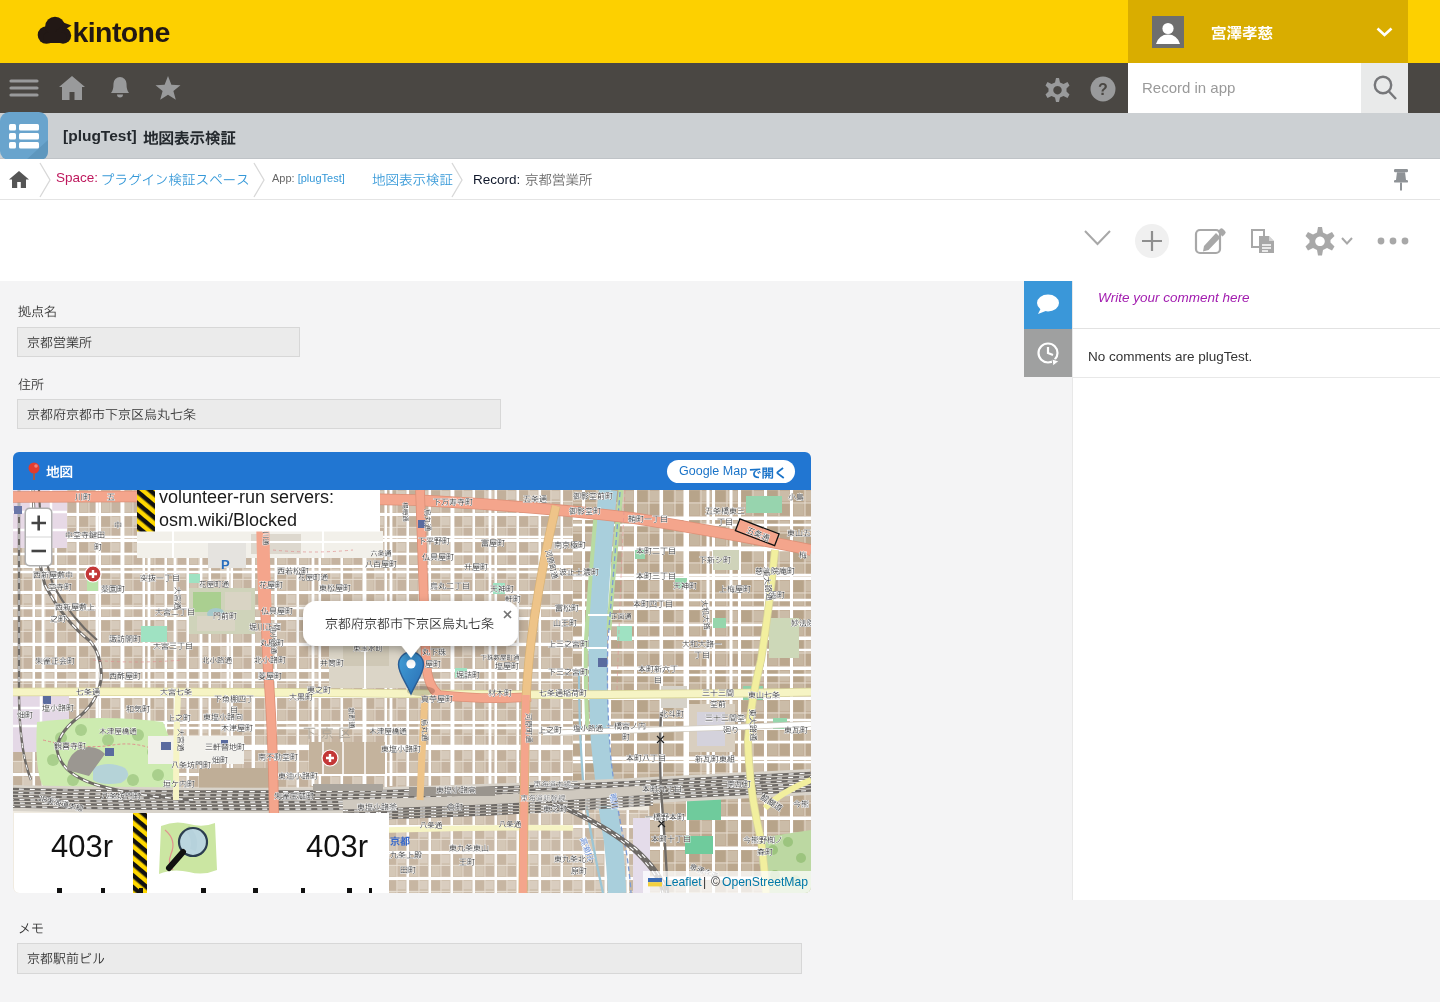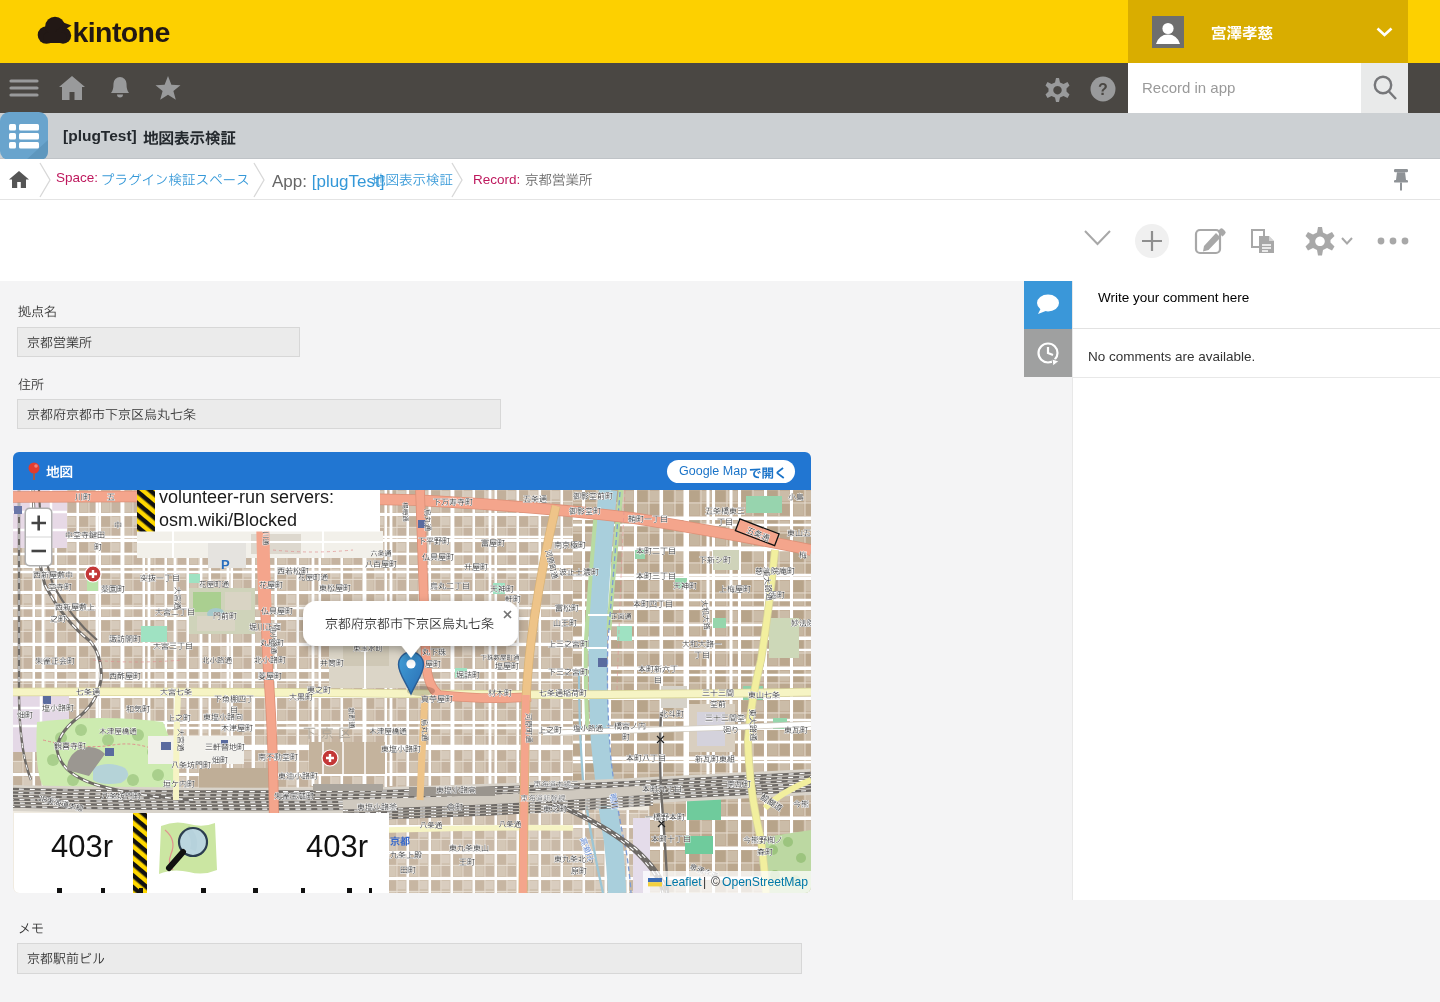--- a/index.html
+++ b/index.html
@@ -100,35 +100,35 @@
       <use href="#g8a3cr" x="6000"></use>
       <use href="#g30b9r" x="7000"></use>
       <use href="#g30dar" x="8000"></use>
       <use href="#g30fcr" x="9000"></use>
       <use href="#g30b9r" x="10000"></use>
     </g>
   </svg>
 <svg class="abs" style="left:252px;top:162px" width="14" height="36">
     <path d="M2 1 L12 18 L2 35" stroke="#d8d8d8" stroke-width="1.3" fill="none"></path>
   </svg>
-<div class="abs" style="left:272px;top:172px;font-size:17px;color:#666">App:&nbsp;<span style="color:#3498d8">[plugTest]&nbsp;</span></div>
+<div class="abs" style="left:272px;top:172px;font-size:11px;color:#666">App:&nbsp;<span style="color:#3498d8">[plugTest]&nbsp;</span></div>
 <svg style="position:absolute;left:371.0px;top:171.0px;overflow:visible" width="83.0" height="19.6">
     <g transform="translate(1.0 13.8) scale(0.01350 -0.01350)" fill="#3498d8">
       <use href="#g5730r" x="0"></use>
       <use href="#g56f3r" x="1000"></use>
       <use href="#g8868r" x="2000"></use>
       <use href="#g793ar" x="3000"></use>
       <use href="#g691cr" x="4000"></use>
       <use href="#g8a3cr" x="5000"></use>
     </g>
   </svg>
 <svg class="abs" style="left:450px;top:162px" width="14" height="36">
     <path d="M2 1 L12 18 L2 35" stroke="#d8d8d8" stroke-width="1.3" fill="none"></path>
   </svg>
-<div class="abs" style="left:473px;top:172px;font-size:13.5px;color:#be185d">Record:&nbsp;</div>
+<div class="abs" style="left:473px;top:172px;font-size:13.5px;color:#0f172a">Record:&nbsp;</div>
 <svg style="position:absolute;left:524.0px;top:171.0px;overflow:visible" width="69.5" height="19.6">
     <g transform="translate(1.0 13.8) scale(0.01350 -0.01350)" fill="#666">
       <use href="#g4eacr" x="0"></use>
       <use href="#g90fdr" x="1000"></use>
       <use href="#g55b6r" x="2000"></use>
       <use href="#g696dr" x="3000"></use>
       <use href="#g6240r" x="4000"></use>
     </g>
   </svg>
 <svg class="abs" style="left:1393px;top:169px" width="16" height="22">
@@ -1411,23 +1411,23 @@
 <g>
       <ellipse cx="24" cy="22" rx="11" ry="8.5" fill="#fff"></ellipse>
       <path d="M17 27 L14 33 L23 29.5 Z" fill="#fff"></path>
     </g>
 <g stroke="#fff" stroke-width="2.2" fill="none">
       <circle cx="24" cy="72" r="9.5"></circle>
       <path d="M24 66 L24 72 L29 74"></path>
     </g>
 <path d="M28 78 L35 80 L29 85 Z" fill="#fff" stroke="#9fa0a0" stroke-width="1"></path>
   </svg>
-<div class="abs" style="left:1098px;top:290px;font-size:13.5px;color:#000000">Write your comment here</div>
+<div class="abs" style="left:1098px;top:290px;font-size:13.5px;font-style:italic;color:#a21caf">Write your comment here</div>
 <div class="abs" style="left:1072px;top:328px;width:368px;height:1px;background:#e2e2e2"></div>
-<div class="abs" style="left:1088px;top:349px;font-size:13.5px;color:#333">No comments are available.</div>
+<div class="abs" style="left:1088px;top:349px;font-size:13.5px;color:#333">No comments are plugTest.</div>
 <div class="abs" style="left:1072px;top:377px;width:368px;height:1px;background:#e8e8e8"></div>
 <svg width="0" height="0" style="position:absolute">
     <defs>
       <path id="g5baeb" d="M552 841V761H946V545H828V655H171V545H54V761H432V841ZM556 319Q542 281 534 263H892V-80H774V-44H225V-80H109V263H414Q426 289 438 319H192V595H808V319ZM694 499H306V415H694ZM225 60H774V160H225Z"></path>
       <path id="g6fa4b" d="M216 634Q137 707 67 759L143 851Q211 805 290 730ZM960 418V325H744L824 304Q811 276 788 241H960V147H664V102H930V12H664V-85H553V12H304V102H553V147H275V241H433Q419 279 403 310L455 325H275V418H553V462H304V551H553V595H300V824H936V595H664V551H930V462H664V418ZM482 739H408V679H482ZM576 739V679H651V739ZM745 679H827V739H745ZM107 610Q147 580 189 541Q232 502 262 469L184 377Q117 444 24 518ZM679 241Q697 280 711 325H518Q536 286 546 255L498 241ZM35 -13Q68 49 97 133Q126 217 147 308L253 270Q237 183 208 84Q179 -15 143 -87Z"></path>
       <path id="g5b5db" d="M950 490H635Q588 459 524 423H823V337Q720 268 585 229V224H939V124H585V21Q585 -28 560 -49Q535 -70 481 -70H341L311 29H473V124H75V224H473V286Q578 311 644 337H351Q238 286 86 236L32 338Q251 402 422 490H50V590H393V659H124V756H393V840H510V756H714V682Q788 744 854 815L938 744Q857 658 772 590H950ZM510 590H592Q639 621 686 659H510Z"></path>
       <path id="g6148b" d="M35 326Q69 326 141 328Q166 349 214 395Q137 472 61 529L132 601L176 566Q216 605 253 656H45V754H289Q272 785 251 812L366 845Q389 818 416 770L357 754H590Q625 807 642 845L759 817Q738 779 719 754H955V656H780Q718 571 649 500Q649 500 690 459Q760 533 810 601L890 539Q808 435 693 332L826 341L801 406L884 435Q909 387 930 334Q951 282 959 245L866 215Q865 219 854 258Q736 240 547 229Q607 189 645 156L567 77Q486 150 423 189L477 243L433 228Q432 233 430 241Q428 250 424 261Q284 237 44 226ZM373 656Q314 576 246 503Q246 503 283 466Q352 542 393 597L470 538L532 601Q554 585 580 562Q626 608 660 656ZM282 334 400 343 377 409 461 435Q486 380 505 326Q537 326 553 327L569 341Q620 389 620 389Q555 457 466 526Q379 419 282 334ZM825 220Q922 98 967 5L862 -49Q801 78 727 166ZM658 30V124L773 91V36Q773 -19 749 -44Q725 -70 663 -70H408Q353 -70 324 -57Q295 -45 283 -17Q271 11 271 63V216H393V65Q393 44 400 37Q407 30 432 30ZM32 12Q110 110 149 211L251 172Q204 49 128 -53Z"></path>
       <path id="g5730b" d="M864 200 970 170V52Q970 4 959 -21Q948 -47 922 -58Q896 -69 849 -69H531Q459 -69 428 -38Q397 -7 397 65V440L340 424L331 463H252V197Q311 219 362 240L375 128Q307 96 233 70Q160 44 61 16L30 130Q74 141 138 159V463H42V579H138V840H252V579H337V537L397 553V772H512V585L605 610V840H719V641L948 704Q947 565 945 494Q943 424 936 359Q930 311 917 284Q905 257 879 244Q853 231 808 231H762L732 337H790Q810 337 818 345Q826 354 828 376Q834 437 836 559L719 527V151H605V496L512 471V90Q512 61 522 51Q532 42 562 42H864Z"></path>
       <path id="g56f3b" d="M60 -89V817H940V-89H818V-32H182V-89ZM182 78H818V707H182ZM500 477Q483 519 458 563Q434 607 409 641L504 684Q560 612 595 524ZM217 183Q319 227 404 292Q300 344 206 373L264 457Q362 426 486 367Q599 484 683 672L786 627Q710 452 587 315Q692 257 779 193L721 95Q616 176 509 236Q410 147 292 86ZM321 439Q287 521 230 603L325 645Q380 575 416 486Z"></path>
       <path id="g8868b" d="M968 18 905 -83Q605 43 506 342Q460 276 389 222V70Q522 91 615 114L627 3Q419 -53 170 -79L146 38Q193 42 270 52V146Q181 101 82 70L31 174Q238 239 362 346H47V449H432V510H116V604H432V664H80V765H432V840H552V765H919V664H552V604H883V510H552V449H953V346H624Q657 268 704 208Q793 257 860 319L943 238Q865 171 786 126Q862 64 968 18Z"></path>

